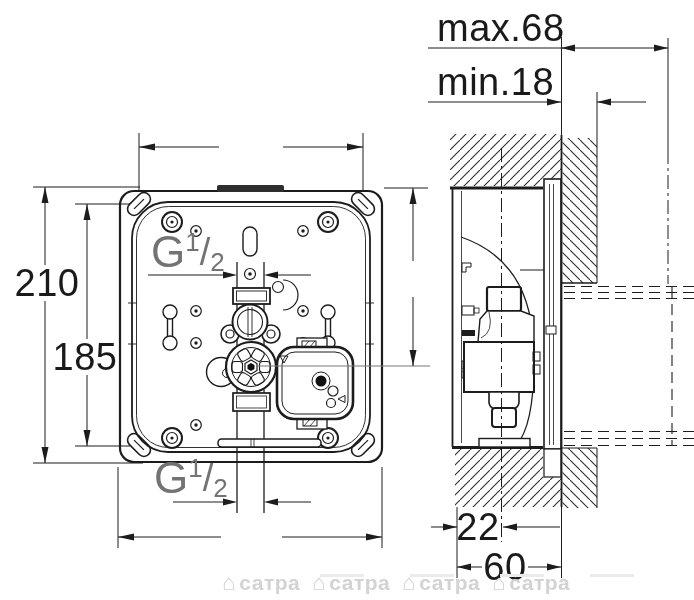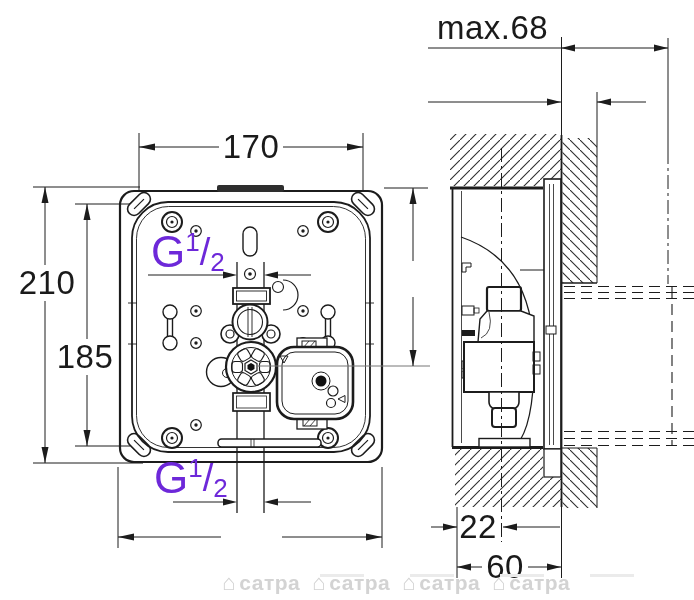--- a/index.html
+++ b/index.html
@@ -2,26 +2,26 @@
 <html><head>
 <meta charset="utf-8">
 <style>
   html,body{margin:0;padding:0;background:#fff;}
   #stage{
     position:relative;width:694px;height:600px;background:#ffffff;
     font-family:"Liberation Sans", sans-serif;color:#1a1a1a;overflow:hidden;
   }
   #drawing{position:absolute;left:0;top:0;}
   .dim{
-    position:absolute;font-size:33px;line-height:34px;letter-spacing:0.5px;
+    position:absolute;font-size:38px;line-height:34px;letter-spacing:0.5px;
     color:#1a1a1a;text-align:center;white-space:nowrap;
   }
   .dim.left{text-align:left;}
   .thread{
-    position:absolute;color:#6d28d9;white-space:nowrap;
+    position:absolute;color:#737373;white-space:nowrap;
   }
   .thread .g{font-size:44px;line-height:44px;}
   .thread .num{font-size:26px;position:relative;top:-16px;}
   .thread .slash{font-size:38px;position:relative;top:-2px;}
   .thread .den{font-size:26px;position:relative;top:4px;}
   .wm{
     position:absolute;display:flex;align-items:center;gap:4px;
     color:#d3d3d3;white-space:nowrap;
   }
   .wm .wm-icon{font-size:22px;line-height:22px;}
@@ -327,25 +327,25 @@
       <line x1="503" y1="527" x2="560" y2="527"></line>
       <polygon points="503,527 517,523.5 517,530.5" fill="#1c1c1c" stroke="none"></polygon>
 
       <line x1="457" y1="567" x2="482" y2="567"></line>
       <line x1="528" y1="567" x2="561" y2="567"></line>
       <polygon points="457,567 471,563.5 471,570.5" fill="#1c1c1c" stroke="none"></polygon>
       <polygon points="561,567 547,563.5 547,570.5" fill="#1c1c1c" stroke="none"></polygon>
     </g>
   </svg>
 
-  <div class="dim" style="left:211px;top:130px;width:80px;">170</div>
   <div class="dim" style="left:7px;top:266px;width:80px;">210</div>
   <div class="dim" style="left:45px;top:340px;width:80px;">185</div>
 
   <div class="dim left" style="left:437px;top:11px;">max.68</div>
+  <div class="dim left" style="left:437px;top:65px;">min.18</div>
   <div class="dim" style="left:438px;top:510px;width:80px;">22</div>
   <div class="dim" style="left:465px;top:550px;width:80px;">60</div>
 
   <div class="thread" style="left:151px;top:230px;">
     <span class="g">G</span><span class="num">1</span><span class="slash">/</span><span class="den">2</span>
   </div>
   <div class="thread" style="left:154px;top:456px;">
     <span class="g">G</span><span class="num">1</span><span class="slash">/</span><span class="den">2</span>
   </div>
 

